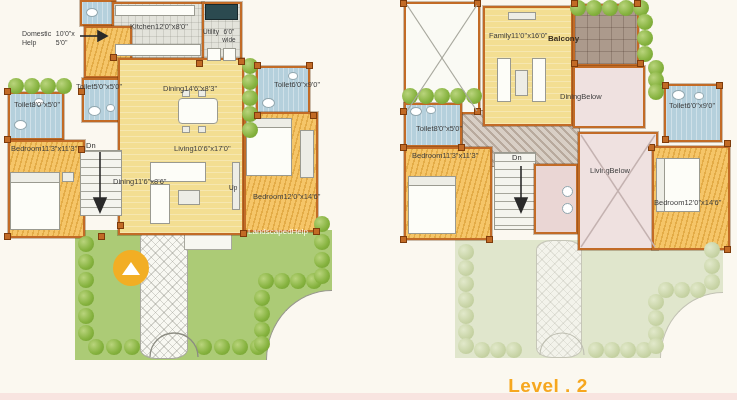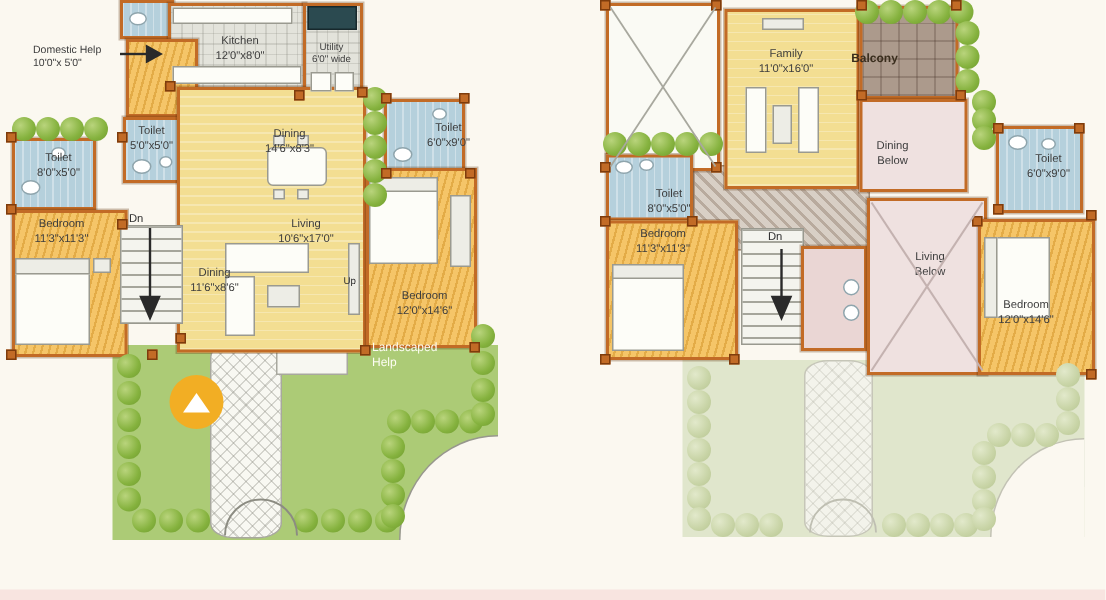--- a/index.html
+++ b/index.html
@@ -29,21 +29,21 @@
     background-image:repeating-linear-gradient(45deg,rgba(130,130,120,.30) 0 1px,transparent 1px 6px),repeating-linear-gradient(-45deg,rgba(130,130,120,.30) 0 1px,transparent 1px 6px)}
   .path.ghost{background:#F3F3EB;border-color:#C6C6B8;background-image:repeating-linear-gradient(45deg,rgba(150,150,135,.18) 0 1px,transparent 1px 6px),repeating-linear-gradient(-45deg,rgba(150,150,135,.18) 0 1px,transparent 1px 6px)}
   .porch{position:absolute;background:#F7F7F1;border:1px solid #A8A89E;z-index:2}
   .furn{position:absolute;background:#FDFDF8;border:1px solid #9A9A90;z-index:3}
   .furn.dk{background:#2B4A50;border-color:#17282C}
   .furn.soft{background:#EDEDE6}
   .fix{position:absolute;background:#FFF;border:1px solid #8FA5AD;border-radius:50%;z-index:3}
   .bush{position:absolute;width:16px;height:16px;border-radius:50%;z-index:3;background:radial-gradient(circle at 35% 35%,#B9D47C,#85B23E 60%,#6E9A2E)}
   .bush.ghost{background:radial-gradient(circle at 35% 35%,#E2E9CB,#C8D4A6 60%,#B7C592)}
   .pier{position:absolute;width:7px;height:7px;background:var(--wall);border:1px solid #7E3C0C;z-index:4}
-  .rlabel{position:absolute;z-index:5;font-size:7.5px;line-height:1.3;color:#3D3D3D;text-align:center;display:flex;flex-direction:column}
+  .rlabel{position:absolute;z-index:5;font-size:7.5px;line-height:1.3;color:#3D3D3D;text-align:center;display:flex;}
   .rlabel.tiny{font-size:6.5px}
   .rlabel.white{color:#FDFDF3;font-size:8px;text-align:left}
   .rlabel.dark{color:#3A2E1E;font-weight:bold;font-size:8px}
   .dnlbl{position:absolute;z-index:5;font-size:7.5px;color:#2E2E2E}
   .plan-title{position:absolute;z-index:5;font-weight:bold;font-size:19px;color:var(--accent);letter-spacing:.5px;text-align:center;width:120px}
   .marker{position:absolute;width:36px;height:36px;border-radius:50%;background:var(--marker);z-index:3;display:flex;align-items:center;justify-content:center}
   .marker b{display:block;width:0;height:0;border-left:9px solid transparent;border-right:9px solid transparent;border-bottom:13px solid #FFF}
   .overlay{position:absolute;inset:0;z-index:6;pointer-events:none}
   .strip{position:absolute;left:0;top:393px;width:737px;height:7px;background:#F8E4E0;z-index:7}
 </style>
@@ -330,20 +330,21 @@
     <div class="rlabel" style="left:590px;top:166px;width:60px">
         <span>Living</span>
         <span>Below</span>
       </div>
     <div class="rlabel" style="left:654px;top:198px;width:60px">
         <span>Bedroom</span>
         <span>12'0"x14'6"</span>
       </div>
     <div class="dnlbl" style="left:512px;top:153px">Dn</div>
 
+    <div class="plan-title" style="left:488px;top:375px">Level . 2</div>
   </section>
 
   <svg class="overlay" width="737" height="400" viewBox="0 0 737 400">
     <g stroke="#2A2A2A" stroke-width="1.6" fill="#2A2A2A">
       <line x1="100" y1="152" x2="100" y2="199"></line>
       <polygon points="94,198 106,198 100,212"></polygon>
       <line x1="80" y1="36" x2="98" y2="36"></line>
       <polygon points="98,31 98,41 107,36"></polygon>
       <line x1="521" y1="166" x2="521" y2="199"></line>
       <polygon points="515,198 527,198 521,212"></polygon>

